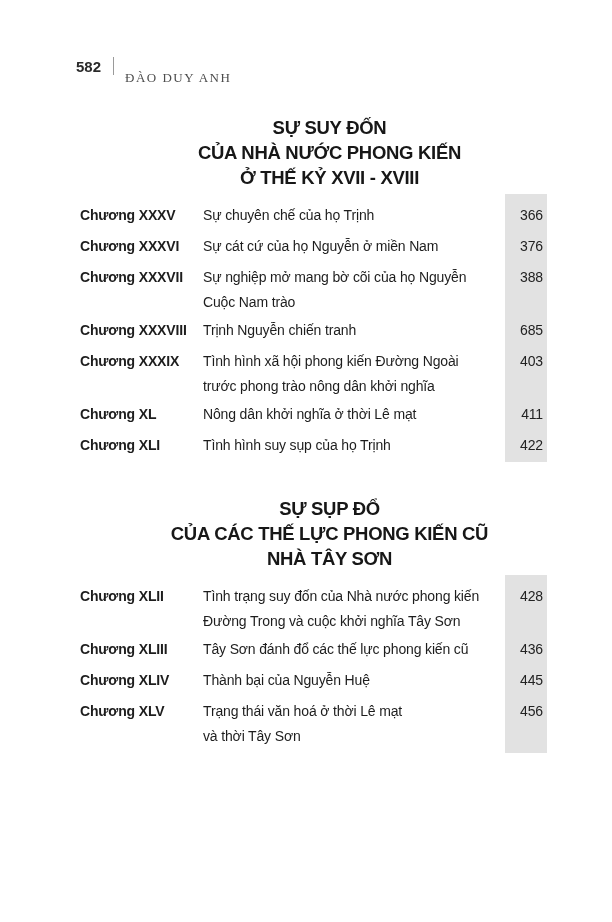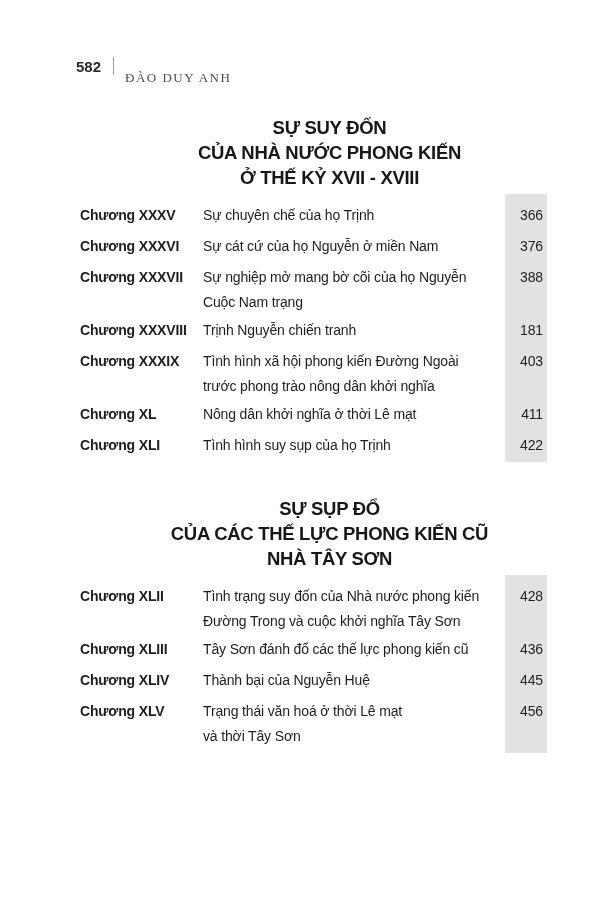--- a/index.html
+++ b/index.html
@@ -97,31 +97,31 @@
   <div class="line">Sự cát cứ của họ Nguyễn ở miền Nam</div>
 </div>
     <div class="pagenum">376</div>
   </div>
 
   <div class="row multi">
     <div class="chapter">Chương XXXVII</div>
     <div class="titles">
   <div class="line">Sự nghiệp mở mang bờ cõi của họ Nguyễn</div>
 
-  <div class="line">Cuộc Nam trạng</div>
+  <div class="line">Cuộc Nam trào</div>
 </div>
     <div class="pagenum">388</div>
   </div>
 
   <div class="row">
     <div class="chapter">Chương XXXVIII</div>
     <div class="titles">
   <div class="line">Trịnh Nguyễn chiến tranh</div>
 </div>
-    <div class="pagenum">181</div>
+    <div class="pagenum">685</div>
   </div>
 
   <div class="row multi">
     <div class="chapter">Chương XXXIX</div>
     <div class="titles">
   <div class="line">Tình hình xã hội phong kiến Đường Ngoài</div>
 
   <div class="line">trước phong trào nông dân khởi nghĩa</div>
 </div>
     <div class="pagenum">403</div>

